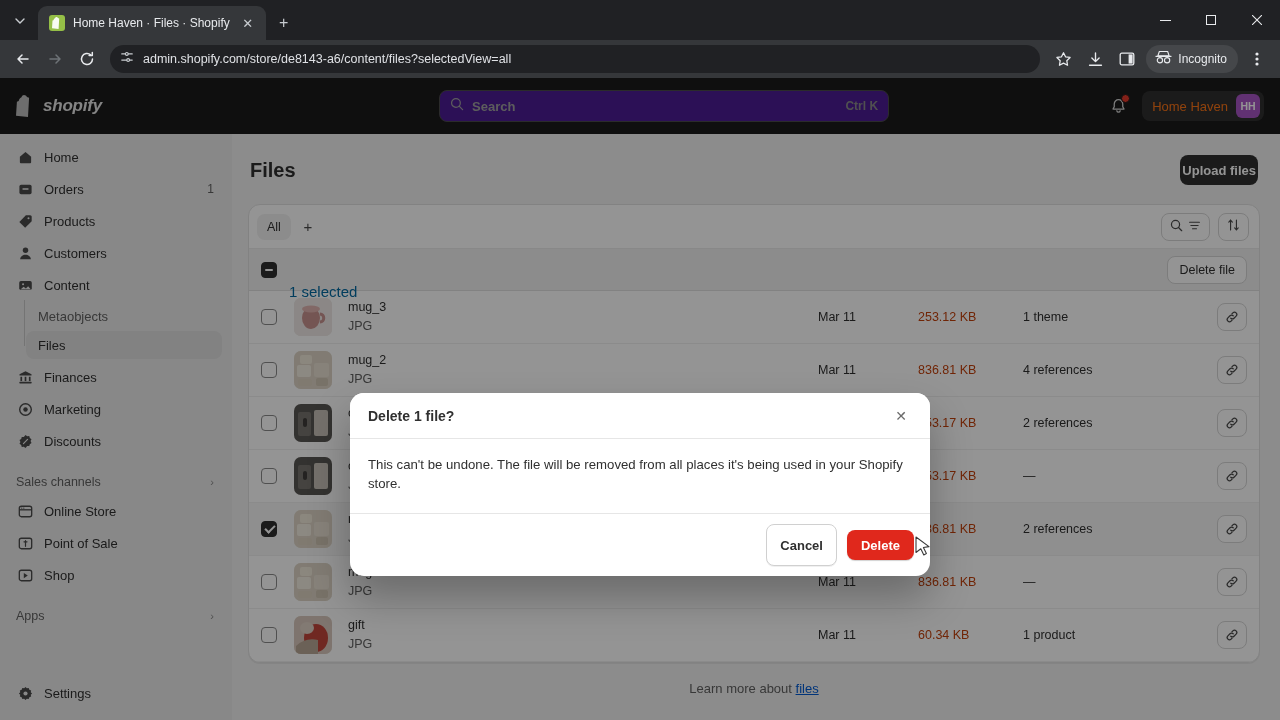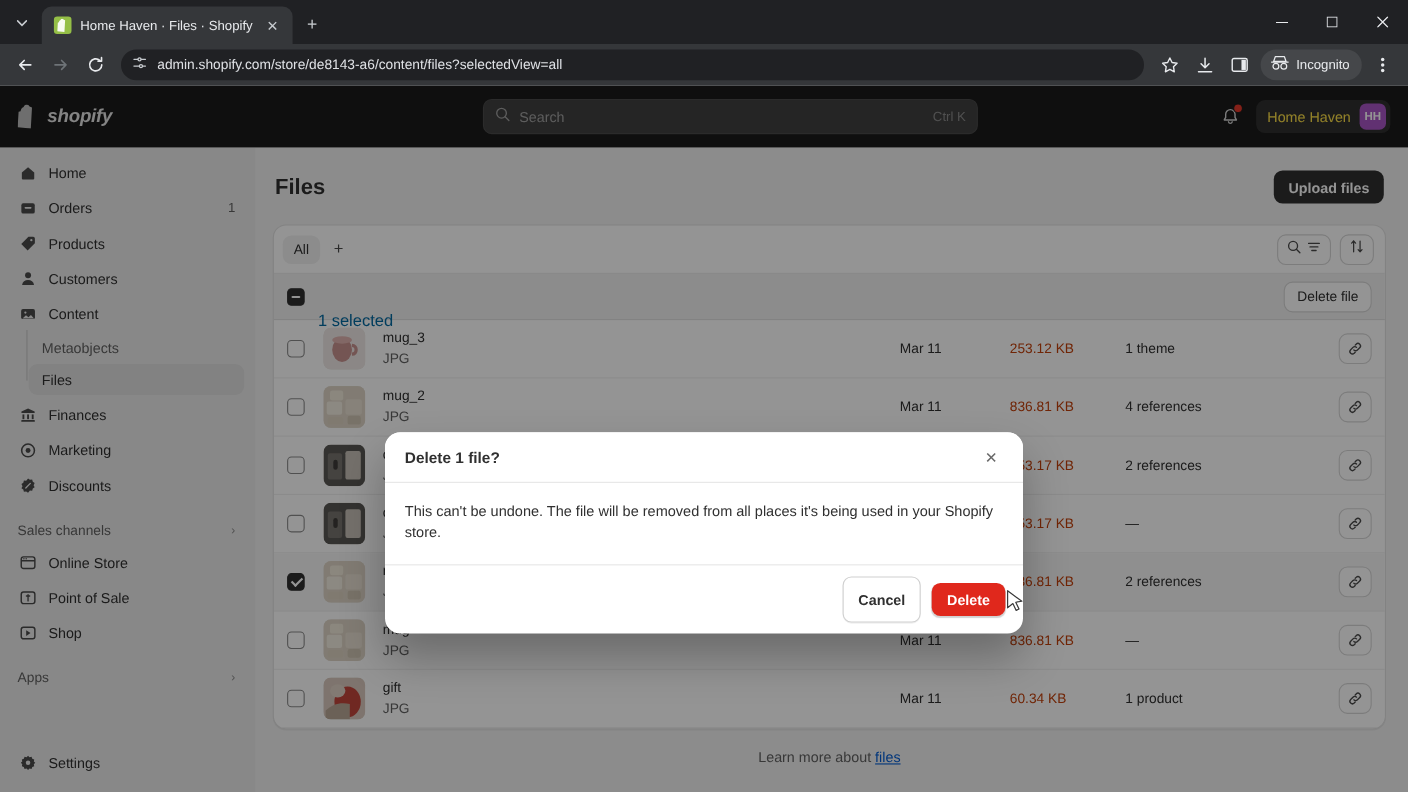--- a/index.html
+++ b/index.html
@@ -89,36 +89,36 @@
     height: 56px; background: #1a1a1a; display: flex; align-items: center;
     padding: 0 12px; position: relative;
   }
   .brand { display: flex; align-items: center; gap: 7px; width: 212px; padding-left: 4px; }
   .brand-name {
     color: #e3e3e3; font-size: 17px; font-style: italic; font-weight: 700;
     letter-spacing: -.2px;
   }
   .search-wrap { flex: 1; display: flex; justify-content: center; }
   .search-box {
-    width: 450px; height: 32px; background: #404040; border: 1px solid #4a4a4a;
-    border-radius: 8px; display: flex; align-items: center; padding: 0 10px; gap: 8px;
+    width: 450px; height: 32px; background: #4c1d95; border: 1px solid #4a4a4a;
+    border-radius: 8px; display: flex; align-items: center; padding: 0 10px; gap: 8px; font-weight: bold;
   }
   .search-placeholder { flex: 1; color: #a0a0a0; font-size: 13px; }
   .search-kbd { color: #8a8a8a; font-size: 12px; }
   .topbar-right { display: flex; align-items: center; gap: 10px; padding-right: 4px; }
   .bell-wrap { position: relative; width: 28px; height: 28px; display:flex;align-items:center;justify-content:center; }
   .bell-dot {
     position: absolute; top: 2px; right: 2px; width: 9px; height: 9px;
     border-radius: 50%; background: #e3372a; border: 1.5px solid #1a1a1a;
   }
   .store-chip {
     display: flex; align-items: center; gap: 8px; padding: 3px 4px 3px 10px;
     border-radius: 8px; background: #303030;
   }
-  .store-name { color: #fde047; font-size: 13px; }
+  .store-name { color: #f97316; font-size: 13px; }
   .store-avatar {
     width: 24px; height: 24px; border-radius: 6px; background: #a855c4;
     color: #fff; font-size: 10.5px; font-weight: 600;
     display: flex; align-items: center; justify-content: center;
   }
 
   .body-area { display: flex; height: 586px; }
 
   
   .sidebar {
@@ -154,21 +154,21 @@
 
   
   .main { flex: 1; padding: 16px 20px 0 16px; overflow: hidden; }
   .page-head {
     display: flex; align-items: center; height: 40px; margin-bottom: 14px;
     padding: 0 2px;
   }
   .page-title { flex: 1; font-size: 20px; font-weight: 700; color: #303030; }
   .btn-primary {
     background: #303030; color: #fff; border: none; border-radius: 8px;
-    height: 30px; padding: 0 13px; font-size: 13px; font-weight: 600;
+    height: 30px; padding: 0 2px; font-size: 13px; font-weight: 600;
     font-family: inherit;
   }
   .card {
     background: #fff; border-radius: 12px; border: 1px solid #e1e1e1;
     box-shadow: 0 1px 0 rgba(0,0,0,.05); overflow: hidden;
   }
   .card-toolbar {
     height: 44px; display: flex; align-items: center; padding: 0 10px 0 8px;
     border-bottom: 1px solid #ebebeb;
   }

